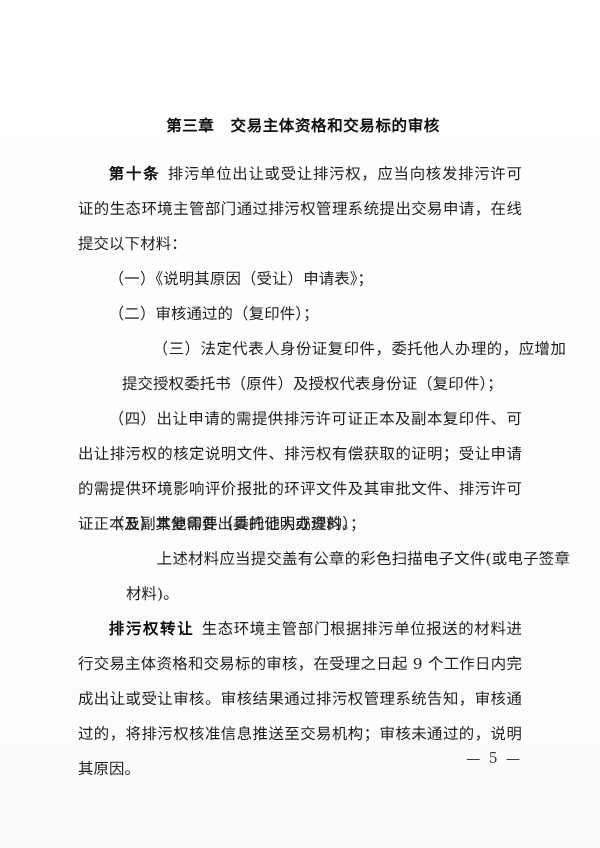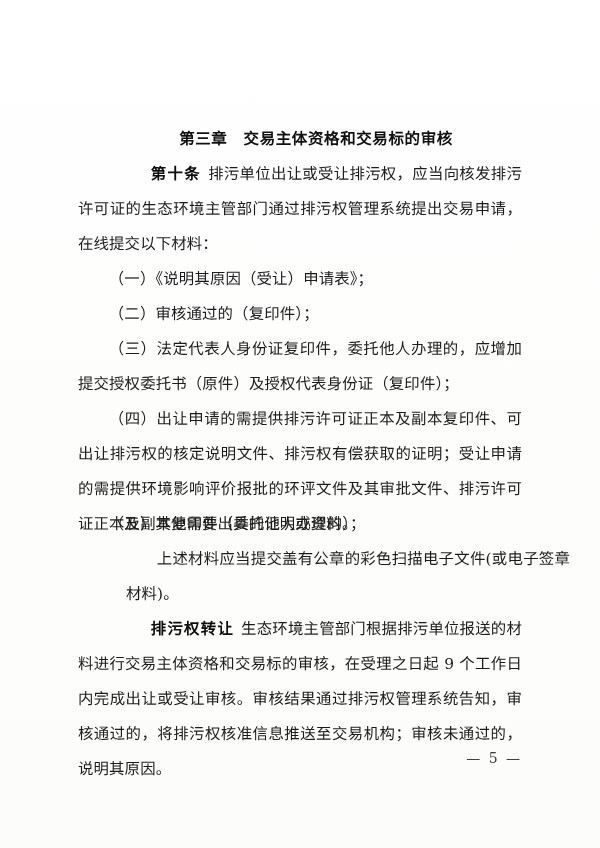--- a/index.html
+++ b/index.html
@@ -35,21 +35,21 @@
 
   .content {
     position: absolute;
     left: 78px;
     top: 0;
     width: 444px;
   }
 
   
   .chapter-heading {
-    margin: 16px;
+    margin: 3px;
     padding: 0;
     text-align: center;
     font-family: "DejaVu Sans", "Liberation Sans", sans-serif;
     font-weight: bold;
     font-size: 15.5px;
     letter-spacing: 0.6px;
     color: #111;
     position: absolute;
     top: 110px;
     left: 0;
@@ -72,33 +72,32 @@
   }
 
   .indent2 {
     text-indent: 2em;
   }
 
   .article-marker {
     font-weight: bold;
     letter-spacing: 1.2px;
     color: #0d0d0d;
-    margin-left: 42px;
   }
 
   .marker-gap {
     display: inline-block;
     width: 0.45em;
   }
 
   
   .p-a10   { top: 142px; }
   .p-i1    { top: 247px; }
   .p-i2    { top: 282px; }
-  .p-i3    { top: 317px; }
+  .p-i3    { top: 317px; margin-left: 44px; }
   .p-i4    { top: 387px; }
   .p-i5    { top: 492px; }
   .p-note  { top: 527px; margin-left: 48px; }
   .p-a11   { top: 597px; }
 
   
   .page-number {
     position: absolute;
     top: 750px;
     left: 0;

